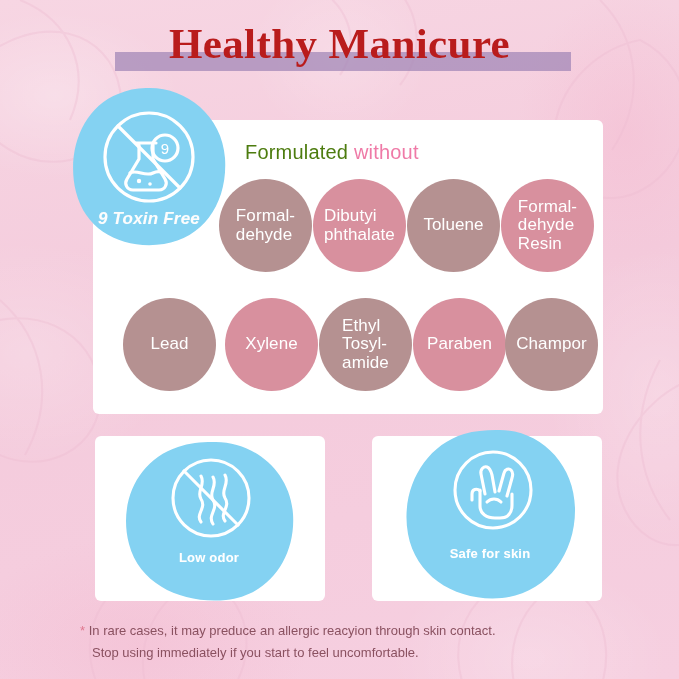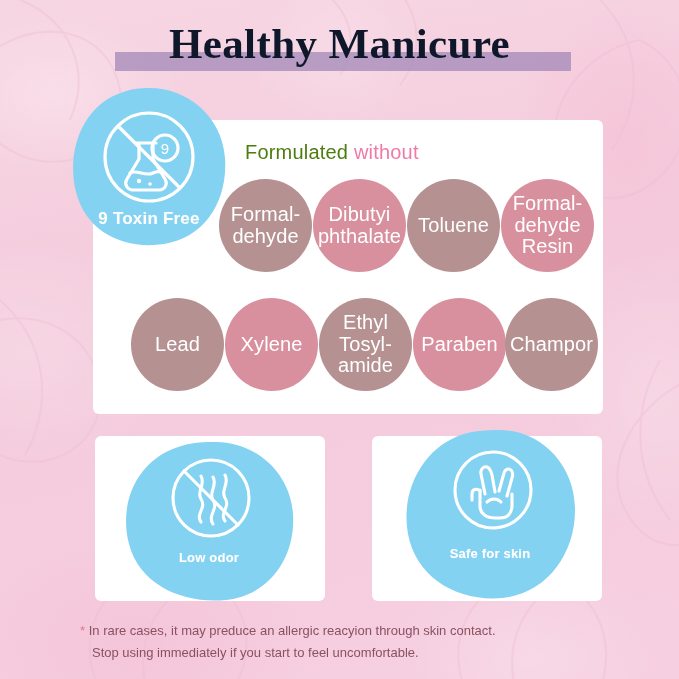--- a/index.html
+++ b/index.html
@@ -41,21 +41,21 @@
     width:456px; height:19px;
     background:#9f85b5;
     opacity:.72;
   }
   .title-text {
     position:relative;
     font-family:"Liberation Serif", serif;
     font-weight:700;
     font-size:43px;
     letter-spacing:.4px;
-    color:#0f172a;
+    color:#b91c1c;
     line-height:52px;
     white-space:nowrap;
   }
 
   
   .card {
     position:absolute;
     background:#ffffff;
     border-radius:6px;
   }
@@ -74,21 +74,21 @@
     position:absolute;
     width:100%;
     text-align:center;
     color:#ffffff;
     font-weight:700;
     font-size:13px;
     letter-spacing:.2px;
     z-index:7;
     text-shadow:0 0 1px rgba(255,255,255,.3);
   }
-  #toxin-label { left:72px;  top:209px; width:154px; font-size:17px; color:#fdfdfd; }
+  #toxin-label { left:72px;  top:209px; width:154px; font-size:17px; color:#fdfdfd;font-style:italic; }
   #odor-label  { left:124px; top:550px; width:170px; }
   #skin-label  { left:404px; top:546px; width:172px; }
 
   .blob-icon { position:absolute; z-index:6; }
   #icon-toxin { left:97px;  top:105px; width:104px; height:104px; }
   #icon-odor  { left:165px; top:452px; width:92px;  height:92px; }
   #icon-skin  { left:447px; top:444px; width:92px;  height:92px; }
 
   
   #formulated {
@@ -98,23 +98,23 @@
   }
   #formulated .w1 { color:#4d7c0f; }
   #formulated .w2 { color:#ef7aa7; }
 
   
   .circle {
     position:absolute;
     border-radius:50%;
     display:flex; align-items:center; justify-content:center;
     color:#ffffff;
-    text-align:center;
+    text-align:left;
     line-height:1.07;
-    font-size:20px;
+    font-size:17px;
     letter-spacing:.1px;
     white-space:pre-line;
     padding:4px;
   }
   .circle.brown { background:#b59191; }
   .circle.pink  { background:#d8909e; }
 
   
   #footer {
     position:absolute; left:80px; top:620px; width:520px;
@@ -190,21 +190,21 @@
 
   <div class="circle brown" style="left:219px; top:179px; width:93px; height:93px;">Formal-
 dehyde</div>
   <div class="circle pink" style="left:313px; top:179px; width:93px; height:93px;">Dibutyi
 phthalate</div>
   <div class="circle brown" style="left:407px; top:179px; width:93px; height:93px;">Toluene</div>
   <div class="circle pink" style="left:501px; top:179px; width:93px; height:93px;">Formal-
 dehyde
 Resin</div>
 
-  <div class="circle brown" style="left:131px; top:298px; width:93px; height:93px;">Lead</div>
+  <div class="circle brown" style="left:123px; top:298px; width:93px; height:93px;">Lead</div>
   <div class="circle brown" style="left:319px; top:298px; width:93px; height:93px;">Ethyl
 Tosyl-
 amide</div>
   <div class="circle pink" style="left:225px; top:298px; width:93px; height:93px;">Xylene</div>
   <div class="circle pink" style="left:413px; top:298px; width:93px; height:93px;">Paraben</div>
   <div class="circle brown" style="left:505px; top:298px; width:93px; height:93px;">Champor</div>
 
   <div class="card" id="odor-card"></div>
 
   <div class="blob" id="blob-odor">

